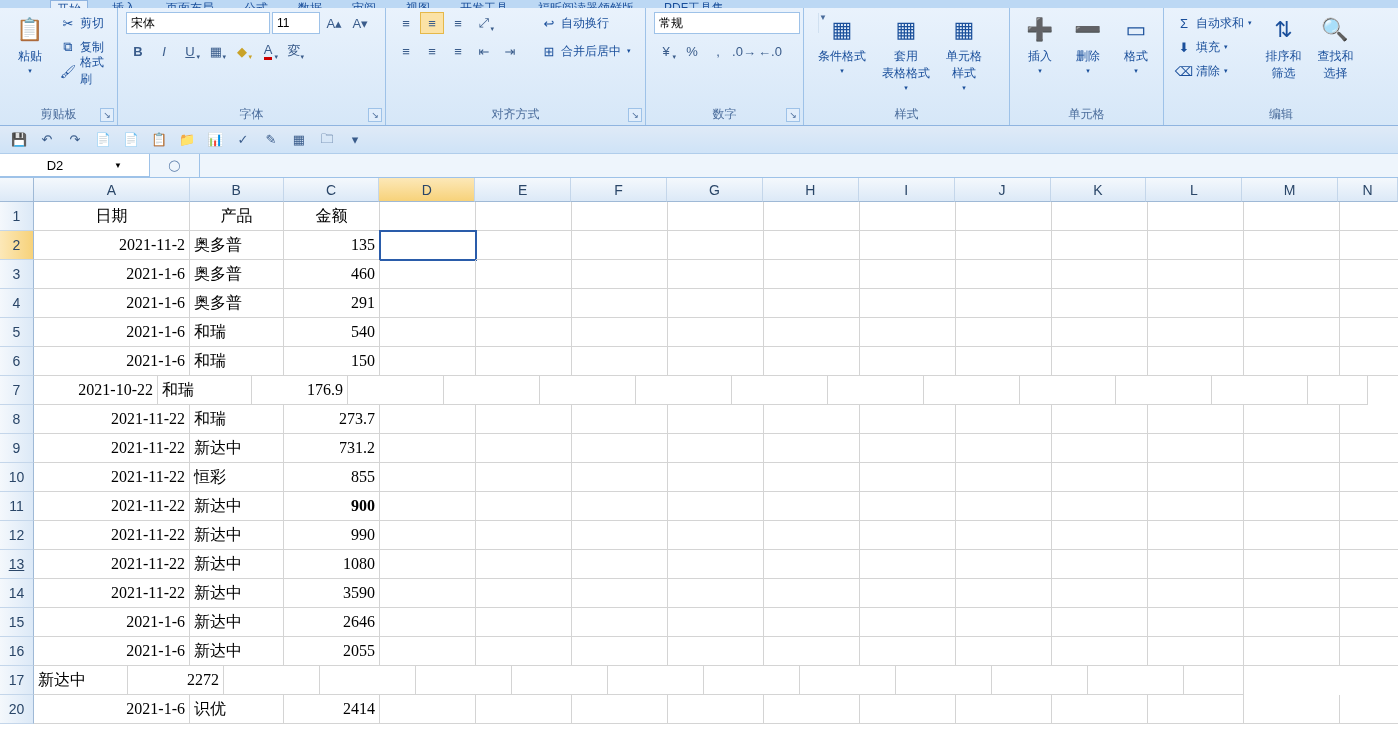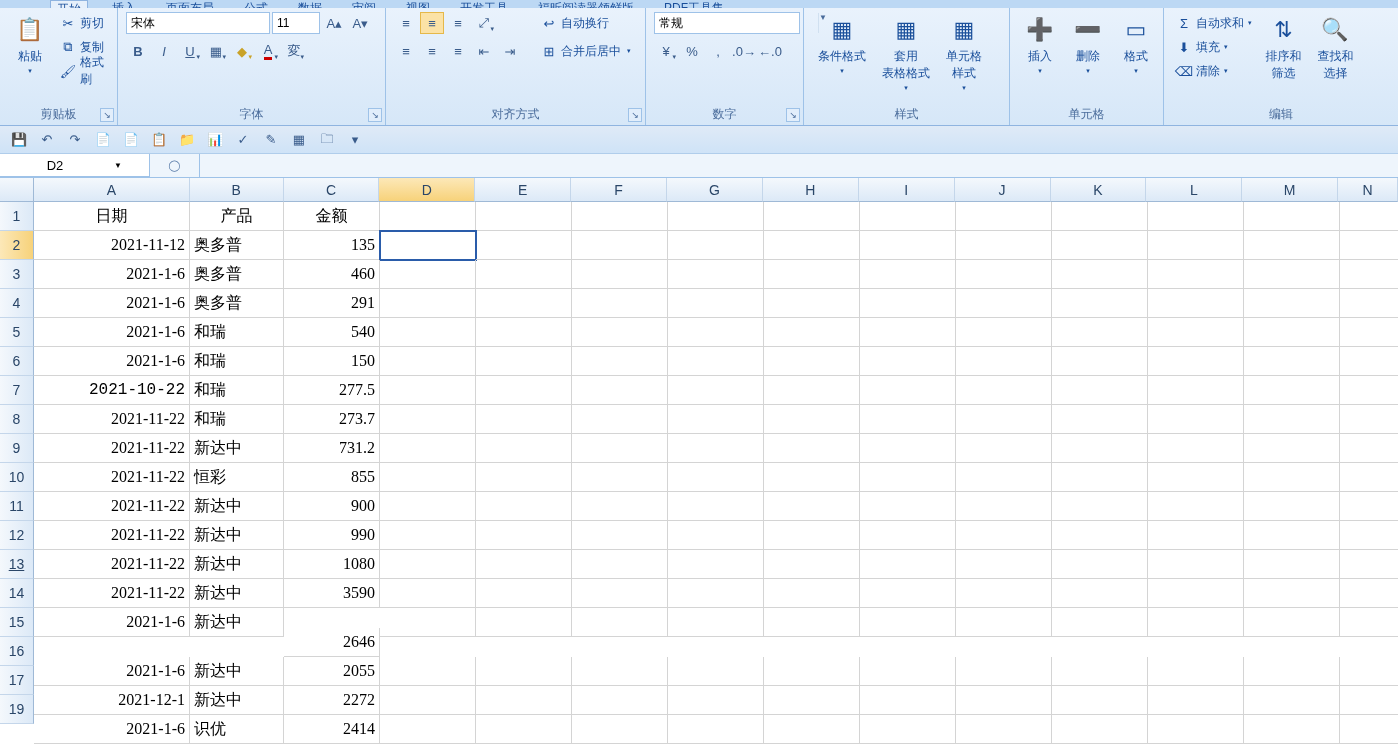--- a/index.html
+++ b/index.html
@@ -304,21 +304,21 @@
         <div class="rowhead" style="height: 29px;">8</div>
         <div class="rowhead" style="height: 29px;">9</div>
         <div class="rowhead" style="height: 29px;">10</div>
         <div class="rowhead" style="height: 29px;">11</div>
         <div class="rowhead" style="height: 29px;">12</div>
         <div class="rowhead" style="height: 29px; text-decoration: underline;">13</div>
         <div class="rowhead" style="height: 29px;">14</div>
         <div class="rowhead" style="height: 29px;">15</div>
         <div class="rowhead" style="height: 29px;">16</div>
         <div class="rowhead" style="height: 29px;">17</div>
-        <div class="rowhead" style="height: 29px;">19</div>
+        <div class="rowhead" style="height: 29px;">20</div>
       </div>
   </div>
   <div class="right-area">
     <div class="colheads" id="colheads">
         <div class="colhead" style="width: 156px;">A</div>
         <div class="colhead" style="width: 94px;">B</div>
         <div class="colhead" style="width: 96px;">C</div>
         <div class="colhead sel" style="width: 96px;">D</div>
         <div class="colhead" style="width: 96px;">E</div>
         <div class="colhead" style="width: 96px;">F</div>
@@ -343,21 +343,21 @@
             <div class="cell" style="width: 96px; height: 29px;"></div>
             <div class="cell" style="width: 96px; height: 29px;"></div>
             <div class="cell" style="width: 96px; height: 29px;"></div>
             <div class="cell" style="width: 96px; height: 29px;"></div>
             <div class="cell" style="width: 96px; height: 29px;"></div>
             <div class="cell" style="width: 96px; height: 29px;"></div>
             <div class="cell" style="width: 96px; height: 29px;"></div>
             <div class="cell" style="width: 60px; height: 29px;"></div>
           </div>
           <div class="gridrow">
-            <div class="cell r" style="width: 156px; height: 29px;">2021-11-12</div>
+            <div class="cell r" style="width: 156px; height: 29px;">2021-11-2</div>
             <div class="cell" style="width: 94px; height: 29px;">奥多普</div>
             <div class="cell r" style="width: 96px; height: 29px;">135</div>
             <div class="cell selected" style="width: 96px; height: 29px;"></div>
             <div class="cell" style="width: 96px; height: 29px;"></div>
             <div class="cell" style="width: 96px; height: 29px;"></div>
             <div class="cell" style="width: 96px; height: 29px;"></div>
             <div class="cell" style="width: 96px; height: 29px;"></div>
             <div class="cell" style="width: 96px; height: 29px;"></div>
             <div class="cell" style="width: 96px; height: 29px;"></div>
             <div class="cell" style="width: 96px; height: 29px;"></div>
@@ -423,23 +423,23 @@
             <div class="cell" style="width: 96px; height: 29px;"></div>
             <div class="cell" style="width: 96px; height: 29px;"></div>
             <div class="cell" style="width: 96px; height: 29px;"></div>
             <div class="cell" style="width: 96px; height: 29px;"></div>
             <div class="cell" style="width: 96px; height: 29px;"></div>
             <div class="cell" style="width: 96px; height: 29px;"></div>
             <div class="cell" style="width: 96px; height: 29px;"></div>
             <div class="cell" style="width: 60px; height: 29px;"></div>
           </div>
           <div class="gridrow">
-            <div class="cell r" style="width: 156px; height: 29px; font-family: Liberation Mono, monospace;">2021-10-22</div>
+            <div class="cell r" style="width: 124px; height: 29px;">2021-10-22</div>
             <div class="cell" style="width: 94px; height: 29px;">和瑞</div>
-            <div class="cell r" style="width: 96px; height: 29px;">277.5</div>
+            <div class="cell r" style="width: 96px; height: 29px;">176.9</div>
             <div class="cell" style="width: 96px; height: 29px;"></div>
             <div class="cell" style="width: 96px; height: 29px;"></div>
             <div class="cell" style="width: 96px; height: 29px;"></div>
             <div class="cell" style="width: 96px; height: 29px;"></div>
             <div class="cell" style="width: 96px; height: 29px;"></div>
             <div class="cell" style="width: 96px; height: 29px;"></div>
             <div class="cell" style="width: 96px; height: 29px;"></div>
             <div class="cell" style="width: 96px; height: 29px;"></div>
             <div class="cell" style="width: 96px; height: 29px;"></div>
             <div class="cell" style="width: 96px; height: 29px;"></div>
@@ -489,21 +489,21 @@
             <div class="cell" style="width: 96px; height: 29px;"></div>
             <div class="cell" style="width: 96px; height: 29px;"></div>
             <div class="cell" style="width: 96px; height: 29px;"></div>
             <div class="cell" style="width: 96px; height: 29px;"></div>
             <div class="cell" style="width: 96px; height: 29px;"></div>
             <div class="cell" style="width: 60px; height: 29px;"></div>
           </div>
           <div class="gridrow">
             <div class="cell r" style="width: 156px; height: 29px;">2021-11-22</div>
             <div class="cell" style="width: 94px; height: 29px;">新达中</div>
-            <div class="cell r" style="width: 96px; height: 29px;">900</div>
+            <div class="cell r" style="width: 96px; height: 29px; font-weight: bold;">900</div>
             <div class="cell" style="width: 96px; height: 29px;"></div>
             <div class="cell" style="width: 96px; height: 29px;"></div>
             <div class="cell" style="width: 96px; height: 29px;"></div>
             <div class="cell" style="width: 96px; height: 29px;"></div>
             <div class="cell" style="width: 96px; height: 29px;"></div>
             <div class="cell" style="width: 96px; height: 29px;"></div>
             <div class="cell" style="width: 96px; height: 29px;"></div>
             <div class="cell" style="width: 96px; height: 29px;"></div>
             <div class="cell" style="width: 96px; height: 29px;"></div>
             <div class="cell" style="width: 96px; height: 29px;"></div>
@@ -553,21 +553,21 @@
             <div class="cell" style="width: 96px; height: 29px;"></div>
             <div class="cell" style="width: 96px; height: 29px;"></div>
             <div class="cell" style="width: 96px; height: 29px;"></div>
             <div class="cell" style="width: 96px; height: 29px;"></div>
             <div class="cell" style="width: 96px; height: 29px;"></div>
             <div class="cell" style="width: 60px; height: 29px;"></div>
           </div>
           <div class="gridrow">
             <div class="cell r" style="width: 156px; height: 29px;">2021-1-6</div>
             <div class="cell" style="width: 94px; height: 29px;">新达中</div>
-            <div class="cell r" style="width: 96px; height: 29px; margin-top: 20px;">2646</div>
+            <div class="cell r" style="width: 96px; height: 29px;">2646</div>
             <div class="cell" style="width: 96px; height: 29px;"></div>
             <div class="cell" style="width: 96px; height: 29px;"></div>
             <div class="cell" style="width: 96px; height: 29px;"></div>
             <div class="cell" style="width: 96px; height: 29px;"></div>
             <div class="cell" style="width: 96px; height: 29px;"></div>
             <div class="cell" style="width: 96px; height: 29px;"></div>
             <div class="cell" style="width: 96px; height: 29px;"></div>
             <div class="cell" style="width: 96px; height: 29px;"></div>
             <div class="cell" style="width: 96px; height: 29px;"></div>
             <div class="cell" style="width: 96px; height: 29px;"></div>
@@ -583,21 +583,20 @@
             <div class="cell" style="width: 96px; height: 29px;"></div>
             <div class="cell" style="width: 96px; height: 29px;"></div>
             <div class="cell" style="width: 96px; height: 29px;"></div>
             <div class="cell" style="width: 96px; height: 29px;"></div>
             <div class="cell" style="width: 96px; height: 29px;"></div>
             <div class="cell" style="width: 96px; height: 29px;"></div>
             <div class="cell" style="width: 96px; height: 29px;"></div>
             <div class="cell" style="width: 60px; height: 29px;"></div>
           </div>
           <div class="gridrow">
-            <div class="cell r" style="width: 156px; height: 29px;">2021-12-1</div>
             <div class="cell" style="width: 94px; height: 29px;">新达中</div>
             <div class="cell r" style="width: 96px; height: 29px;">2272</div>
             <div class="cell" style="width: 96px; height: 29px;"></div>
             <div class="cell" style="width: 96px; height: 29px;"></div>
             <div class="cell" style="width: 96px; height: 29px;"></div>
             <div class="cell" style="width: 96px; height: 29px;"></div>
             <div class="cell" style="width: 96px; height: 29px;"></div>
             <div class="cell" style="width: 96px; height: 29px;"></div>
             <div class="cell" style="width: 96px; height: 29px;"></div>
             <div class="cell" style="width: 96px; height: 29px;"></div>

